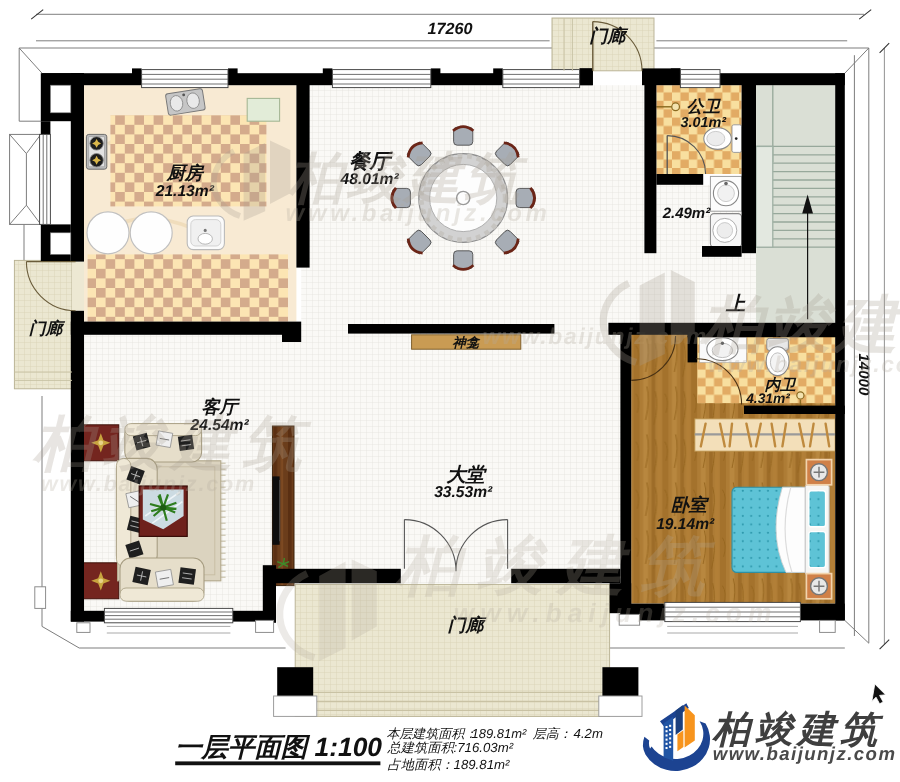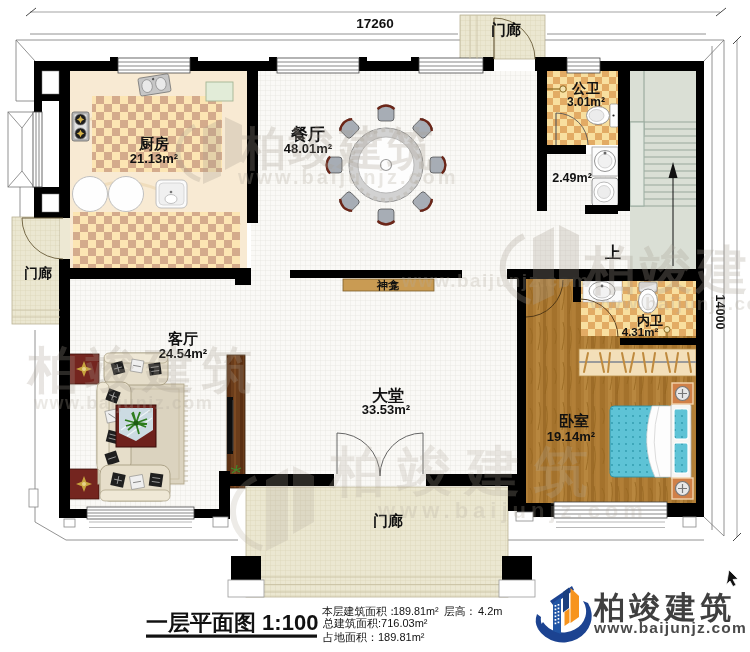--- a/index.html
+++ b/index.html
@@ -1,16 +1,16 @@
 <!DOCTYPE html>
 <html><head>
 <meta charset="utf-8">
 <style>
   html,body{margin:0;padding:0;background:#fff;}
-  #page{position:relative;width:750px;height:652px;overflow:hidden;font-family:"Liberation Sans", sans-serif;}
+  #page{position:relative;width:750px;height:652px;overflow:hidden;font-family:"Liberation Sans", sans-serif;font-style:italic;}
 </style>
 </head>
 <body>
 <div id="page">
 <svg width="750" height="652" viewBox="0 0 750 652">
 <defs>
   <pattern id="tile" width="5" height="5" patternUnits="userSpaceOnUse">
     <rect width="5" height="5" fill="#faf9f6"></rect>
     <path d="M0 0H5M0 0V5" stroke="#e3e2dc" stroke-width="0.7" fill="none"></path>
   </pattern>

